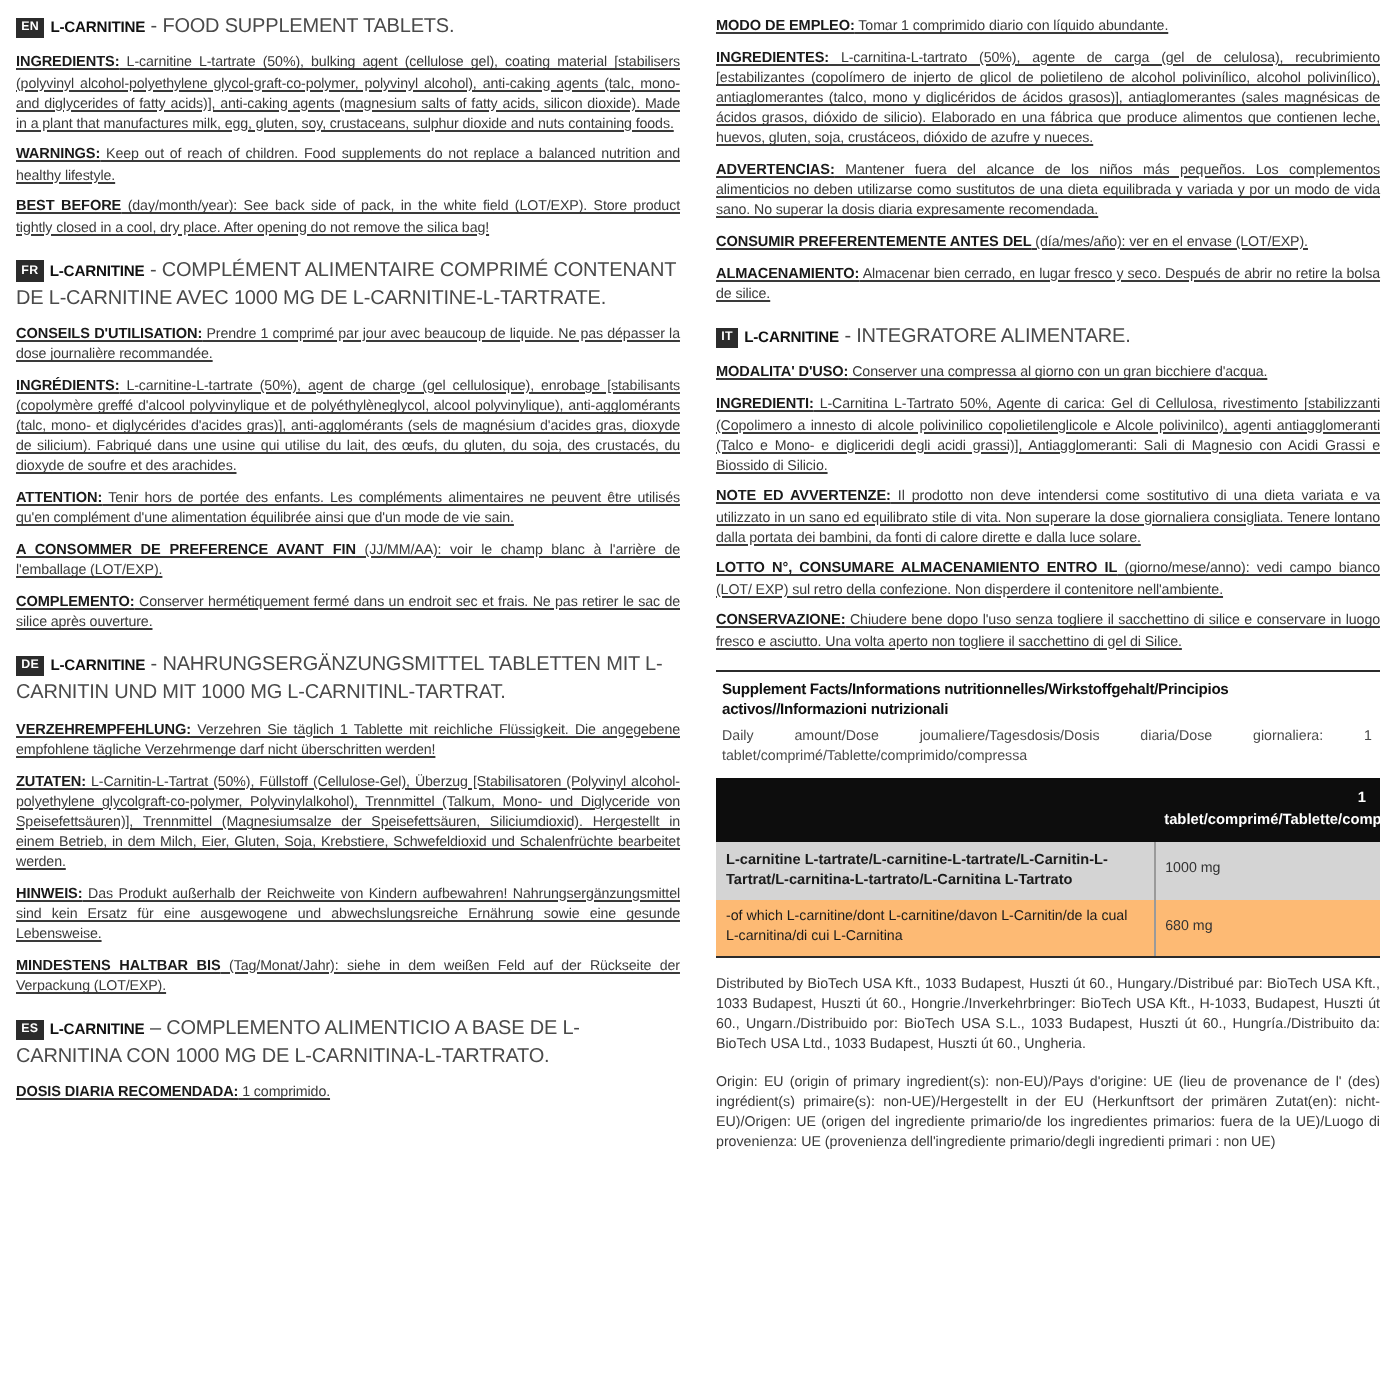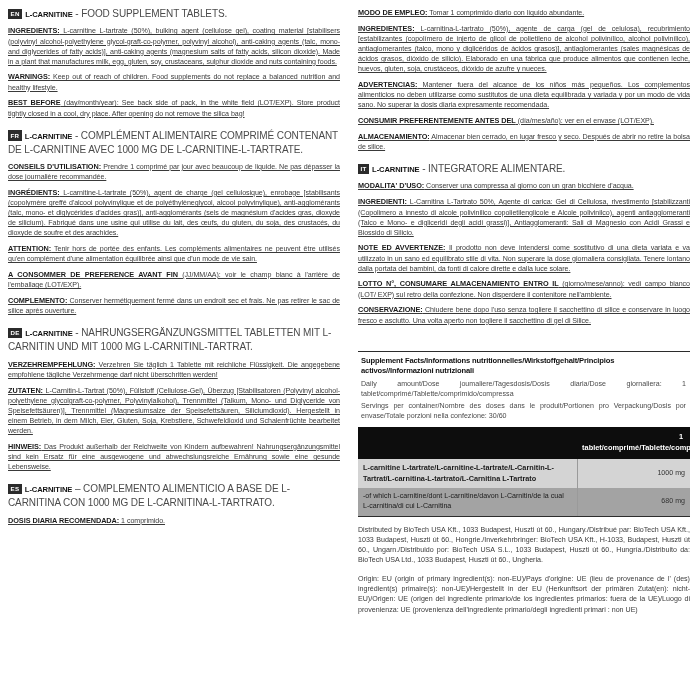--- a/index.html
+++ b/index.html
@@ -74,21 +74,21 @@
     letter-spacing: -0.1px;
   }
   .prod-sub {
     color: #4a4a4a;
     font-size: 10px;
     letter-spacing: -0.1px;
   }
 
   
   .facts {
-    margin-top: 25px;
+    margin-top: 9px;
     border-top: 1.6px solid #2b2b2b;
   }
   .facts-head {
     padding: 4px 4px 4px 3px;
   }
   .facts-title {
     font-weight: bold;
     font-size: 7.6px;
     line-height: 1.35;
     color: #111;
@@ -119,28 +119,28 @@
   tr.hdr th {
     color: #ffffff;
     font-weight: bold;
     text-align: right;
     font-size: 7.4px;
     line-height: 1.45;
     padding: 5px 7px 6px 5px;
   }
   tr.hdr th.blank { padding: 0; }
   tr.row-a { background: #d4d4d4; }
-  tr.row-b { background: #a3a3a3; }
+  tr.row-b { background: #fdba74; }
   td.name {
     color: #1a1a1a;
     border-right: 1px solid #9a9a9a;
   }
   td.name.bold { font-weight: bold; font-size: 7.3px; }
   td.val {
-    text-align: right;
+    text-align: left;
     color: #333;
   }
   tr.row-b td { border-bottom: 1.4px solid #2b2b2b; }
   tr.row-b td.name { border-right: 1px solid #9a9a9a; }
 
   .footnote {
     font-size: 7.1px;
     line-height: 1.45;
     text-align: justify;
     color: #3a3a3a;
@@ -160,20 +160,21 @@
       <div class="langline spaced"><span class="badge">FR</span><span class="prod">L-CARNITINE</span><span class="prod-sub"> - COMPLÉMENT ALIMENTAIRE COMPRIMÉ CONTENANT DE L-CARNITINE AVEC 1000 MG DE L-CARNITINE-L-TARTRATE.</span></div>
       <p class="block"><span class="lbl">CONSEILS D'UTILISATION:</span><span> Prendre 1 comprimé par jour avec beaucoup de liquide. Ne pas dépasser la dose journalière recommandée.</span></p>
       <p class="block"><span class="lbl">INGRÉDIENTS:</span><span> L-carnitine-L-tartrate (50%), agent de charge (gel cellulosique), enrobage [stabilisants (copolymère greffé d'alcool polyvinylique et de polyéthylèneglycol, alcool polyvinylique), anti-agglomérants (talc, mono- et diglycérides d'acides gras)], anti-agglomérants (sels de magnésium d'acides gras, dioxyde de silicium). Fabriqué dans une usine qui utilise du lait, des œufs, du gluten, du soja, des crustacés, du dioxyde de soufre et des arachides.</span></p>
       <p class="block"><span class="lbl">ATTENTION:</span><span> Tenir hors de portée des enfants. Les compléments alimentaires ne peuvent être utilisés qu'en complément d'une alimentation équilibrée ainsi que d'un mode de vie sain.</span></p>
       <p class="block"><span class="lbl">A CONSOMMER DE PREFERENCE AVANT FIN</span><span> (JJ/MM/AA): voir le champ blanc à l'arrière de l'emballage (LOT/EXP).</span></p>
       <p class="block"><span class="lbl">COMPLEMENTO:</span><span> Conserver hermétiquement fermé dans un endroit sec et frais. Ne pas retirer le sac de silice après ouverture.</span></p>
       <div class="langline spaced"><span class="badge">DE</span><span class="prod">L-CARNITINE</span><span class="prod-sub"> - NAHRUNGSERGÄNZUNGSMITTEL TABLETTEN MIT L-CARNITIN UND MIT 1000 MG L-CARNITINL-TARTRAT.</span></div>
       <p class="block"><span class="lbl">VERZEHREMPFEHLUNG:</span><span> Verzehren Sie täglich 1 Tablette mit reichliche Flüssigkeit. Die angegebene empfohlene tägliche Verzehrmenge darf nicht überschritten werden!</span></p>
       <p class="block"><span class="lbl">ZUTATEN:</span><span> L-Carnitin-L-Tartrat (50%), Füllstoff (Cellulose-Gel), Überzug [Stabilisatoren (Polyvinyl alcohol-polyethylene glycolgraft-co-polymer, Polyvinylalkohol), Trennmittel (Talkum, Mono- und Diglyceride von Speisefettsäuren)], Trennmittel (Magnesiumsalze der Speisefettsäuren, Siliciumdioxid). Hergestellt in einem Betrieb, in dem Milch, Eier, Gluten, Soja, Krebstiere, Schwefeldioxid und Schalenfrüchte bearbeitet werden.</span></p>
       <p class="block"><span class="lbl">HINWEIS:</span><span> Das Produkt außerhalb der Reichweite von Kindern aufbewahren! Nahrungsergänzungsmittel sind kein Ersatz für eine ausgewogene und abwechslungsreiche Ernährung sowie eine gesunde Lebensweise.</span></p>
+      <p class="block"><span class="lbl">MINDESTENS HALTBAR BIS</span><span> (Tag/Monat/Jahr): siehe in dem weißen Feld auf der Rückseite der Verpackung (LOT/EXP).</span></p>
       <div class="langline spaced"><span class="badge">ES</span><span class="prod">L-CARNITINE</span><span class="prod-sub"> – COMPLEMENTO ALIMENTICIO A BASE DE L-CARNITINA CON 1000 MG DE L-CARNITINA-L-TARTRATO.</span></div>
       <p class="block"><span class="lbl">DOSIS DIARIA RECOMENDADA:</span><span> 1 comprimido.</span></p>
     </div>
 
   <div class="col col-right">
 
     <div id="right-col">
         <p class="block"><span class="lbl">MODO DE EMPLEO:</span><span> Tomar 1 comprimido diario con líquido abundante.</span></p>
         <p class="block"><span class="lbl">INGREDIENTES:</span><span> L-carnitina-L-tartrato (50%), agente de carga (gel de celulosa), recubrimiento [estabilizantes (copolímero de injerto de glicol de polietileno de alcohol polivinílico, alcohol polivinílico), antiaglomerantes (talco, mono y diglicéridos de ácidos grasos)], antiaglomerantes (sales magnésicas de ácidos grasos, dióxido de silicio). Elaborado en una fábrica que produce alimentos que contienen leche, huevos, gluten, soja, crustáceos, dióxido de azufre y nueces.</span></p>
         <p class="block"><span class="lbl">ADVERTENCIAS:</span><span> Mantener fuera del alcance de los niños más pequeños. Los complementos alimenticios no deben utilizarse como sustitutos de una dieta equilibrada y variada y por un modo de vida sano. No superar la dosis diaria expresamente recomendada.</span></p>
@@ -184,21 +185,20 @@
         <p class="block"><span class="lbl">INGREDIENTI:</span><span> L-Carnitina L-Tartrato 50%, Agente di carica: Gel di Cellulosa, rivestimento [stabilizzanti (Copolimero a innesto di alcole polivinilico copolietilenglicole e Alcole polivinilco), agenti antiagglomeranti (Talco e Mono- e digliceridi degli acidi grassi)], Antiagglomeranti: Sali di Magnesio con Acidi Grassi e Biossido di Silicio.</span></p>
         <p class="block"><span class="lbl">NOTE ED AVVERTENZE:</span><span> Il prodotto non deve intendersi come sostitutivo di una dieta variata e va utilizzato in un sano ed equilibrato stile di vita. Non superare la dose giornaliera consigliata. Tenere lontano dalla portata dei bambini, da fonti di calore dirette e dalla luce solare.</span></p>
         <p class="block"><span class="lbl">LOTTO N°, CONSUMARE ALMACENAMIENTO ENTRO IL</span><span> (giorno/mese/anno): vedi campo bianco (LOT/ EXP) sul retro della confezione. Non disperdere il contenitore nell'ambiente.</span></p>
         <p class="block"><span class="lbl">CONSERVAZIONE:</span><span> Chiudere bene dopo l'uso senza togliere il sacchettino di silice e conservare in luogo fresco e asciutto. Una volta aperto non togliere il sacchettino di gel di Silice.</span></p>
       </div>
 
     <div class="facts">
       <div class="facts-head">
         <div class="facts-title">Supplement Facts/Informations nutritionnelles/Wirkstoffgehalt/Principios activos//Informazioni nutrizionali</div>
         <div class="facts-sub">Daily amount/Dose joumaliere/Tagesdosis/Dosis diaria/Dose giornaliera: 1 tablet/comprimé/Tablette/comprimido/compressa</div>
-        <div class="facts-sub">Servings per container/Nombre des doses dans le produit/Portionen pro Verpackung/Dosis por envase/Totale porzioni nella confezione: 30/60</div>
       </div>
 
       <table class="facts-table">
         <colgroup>
             <col style="width:66%">
             <col style="width:34%">
           </colgroup>
         <tbody id="facts-body">
           <tr class="hdr">
             <th class="blank"></th>

